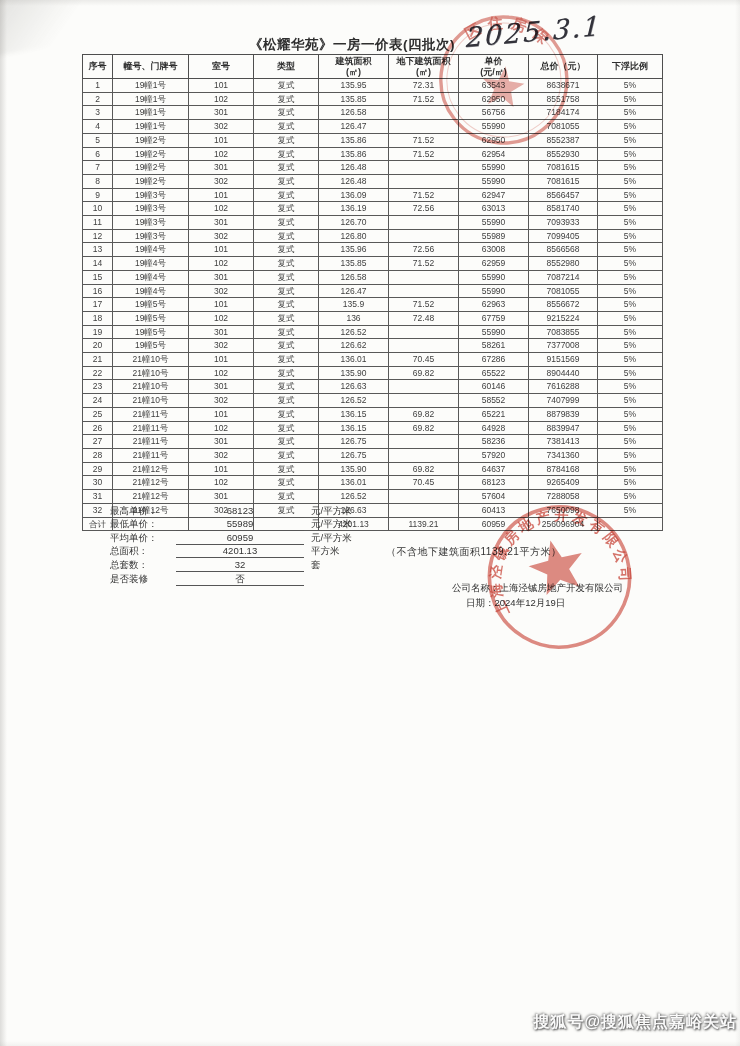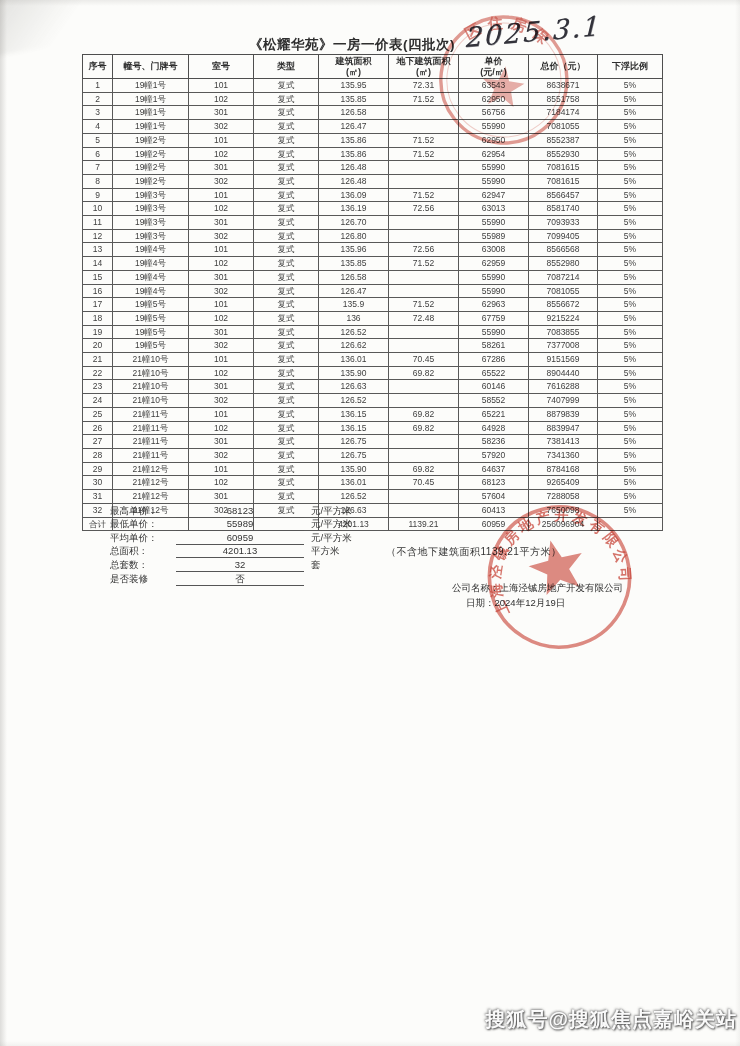--- a/index.html
+++ b/index.html
@@ -31,21 +31,21 @@
   .sum-label{width:66px;font-size:9.5px;color:#333;}
   .sum-value{width:128px;text-align:center;border-bottom:1px solid #555;font-size:9.5px;
      color:#333;margin-right:7px;line-height:12px;}
   .sum-unit{font-size:9.5px;color:#333;}
   .area-note{position:absolute;left:386px;top:545px;font-size:10px;color:#333;letter-spacing:.5px;}
   .footer-block{position:absolute;left:452px;top:581px;font-size:9.5px;color:#2f2f2f;line-height:14.5px;}
   .footer-block .date-line{padding-left:14px;}
   .stamp{position:absolute;pointer-events:none;mix-blend-mode:multiply;z-index:8;}
   .stamp-top{left:433px;top:6px;transform:rotate(7deg);opacity:.88;}
   .stamp-bottom{left:481px;top:498px;transform:rotate(-14deg);opacity:.92;}
-  .watermark{position:absolute;right:3px;bottom:13px;font-size:20px;font-weight:bold;
+  .watermark{position:absolute;right:3px;bottom:13px;font-size:16px;font-weight:bold;
      color:rgba(255,255,255,.96);letter-spacing:1px;z-index:10;
      text-shadow:1px 1px 2px rgba(75,75,75,.95),-1px -1px 2px rgba(140,140,140,.6),0 0 3px rgba(90,90,90,.7);}
 </style>
 </head>
 <body>
 
 <div class="page">
 
   <div class="crease"></div>
 

